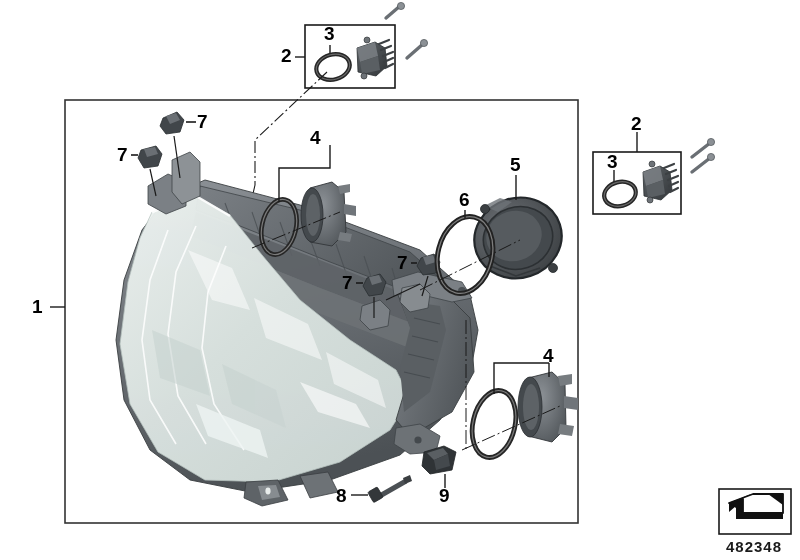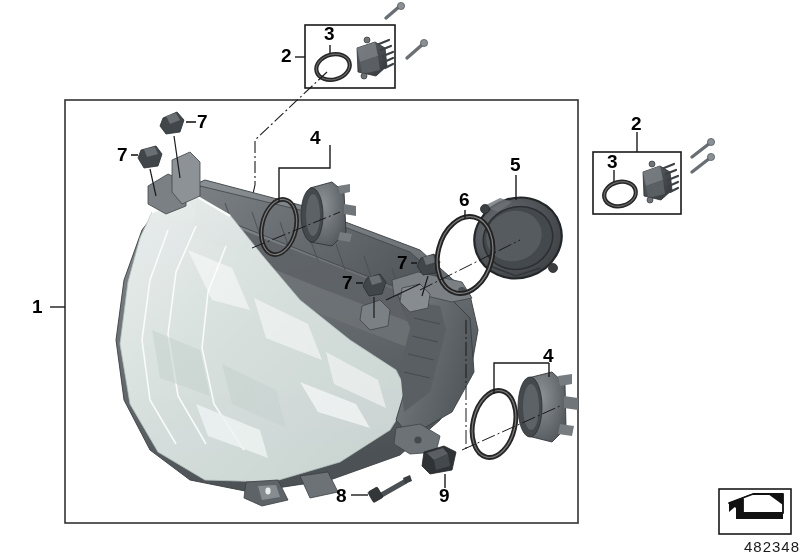--- a/index.html
+++ b/index.html
@@ -310,15 +310,15 @@
   <span class="lbl" style="left:510px; top:155px;">5</span>
   <span class="lbl" style="left:459px; top:190px;">6</span>
   <span class="lbl" style="left:543px; top:346px;">4</span>
   <span class="lbl" style="left:197px; top:112px;">7</span>
   <span class="lbl" style="left:117px; top:145px;">7</span>
   <span class="lbl" style="left:397px; top:253px;">7</span>
   <span class="lbl" style="left:342px; top:273px;">7</span>
   <span class="lbl" style="left:336px; top:486px;">8</span>
   <span class="lbl" style="left:439px; top:486px;">9</span>
 
-  <span class="partno" style="left:744px; top:538px;">482348</span>
+  <span class="partno" style="left:726px; top:538px;font-weight:bold;">482348</span>
 
 </div>
 
 </body></html>

